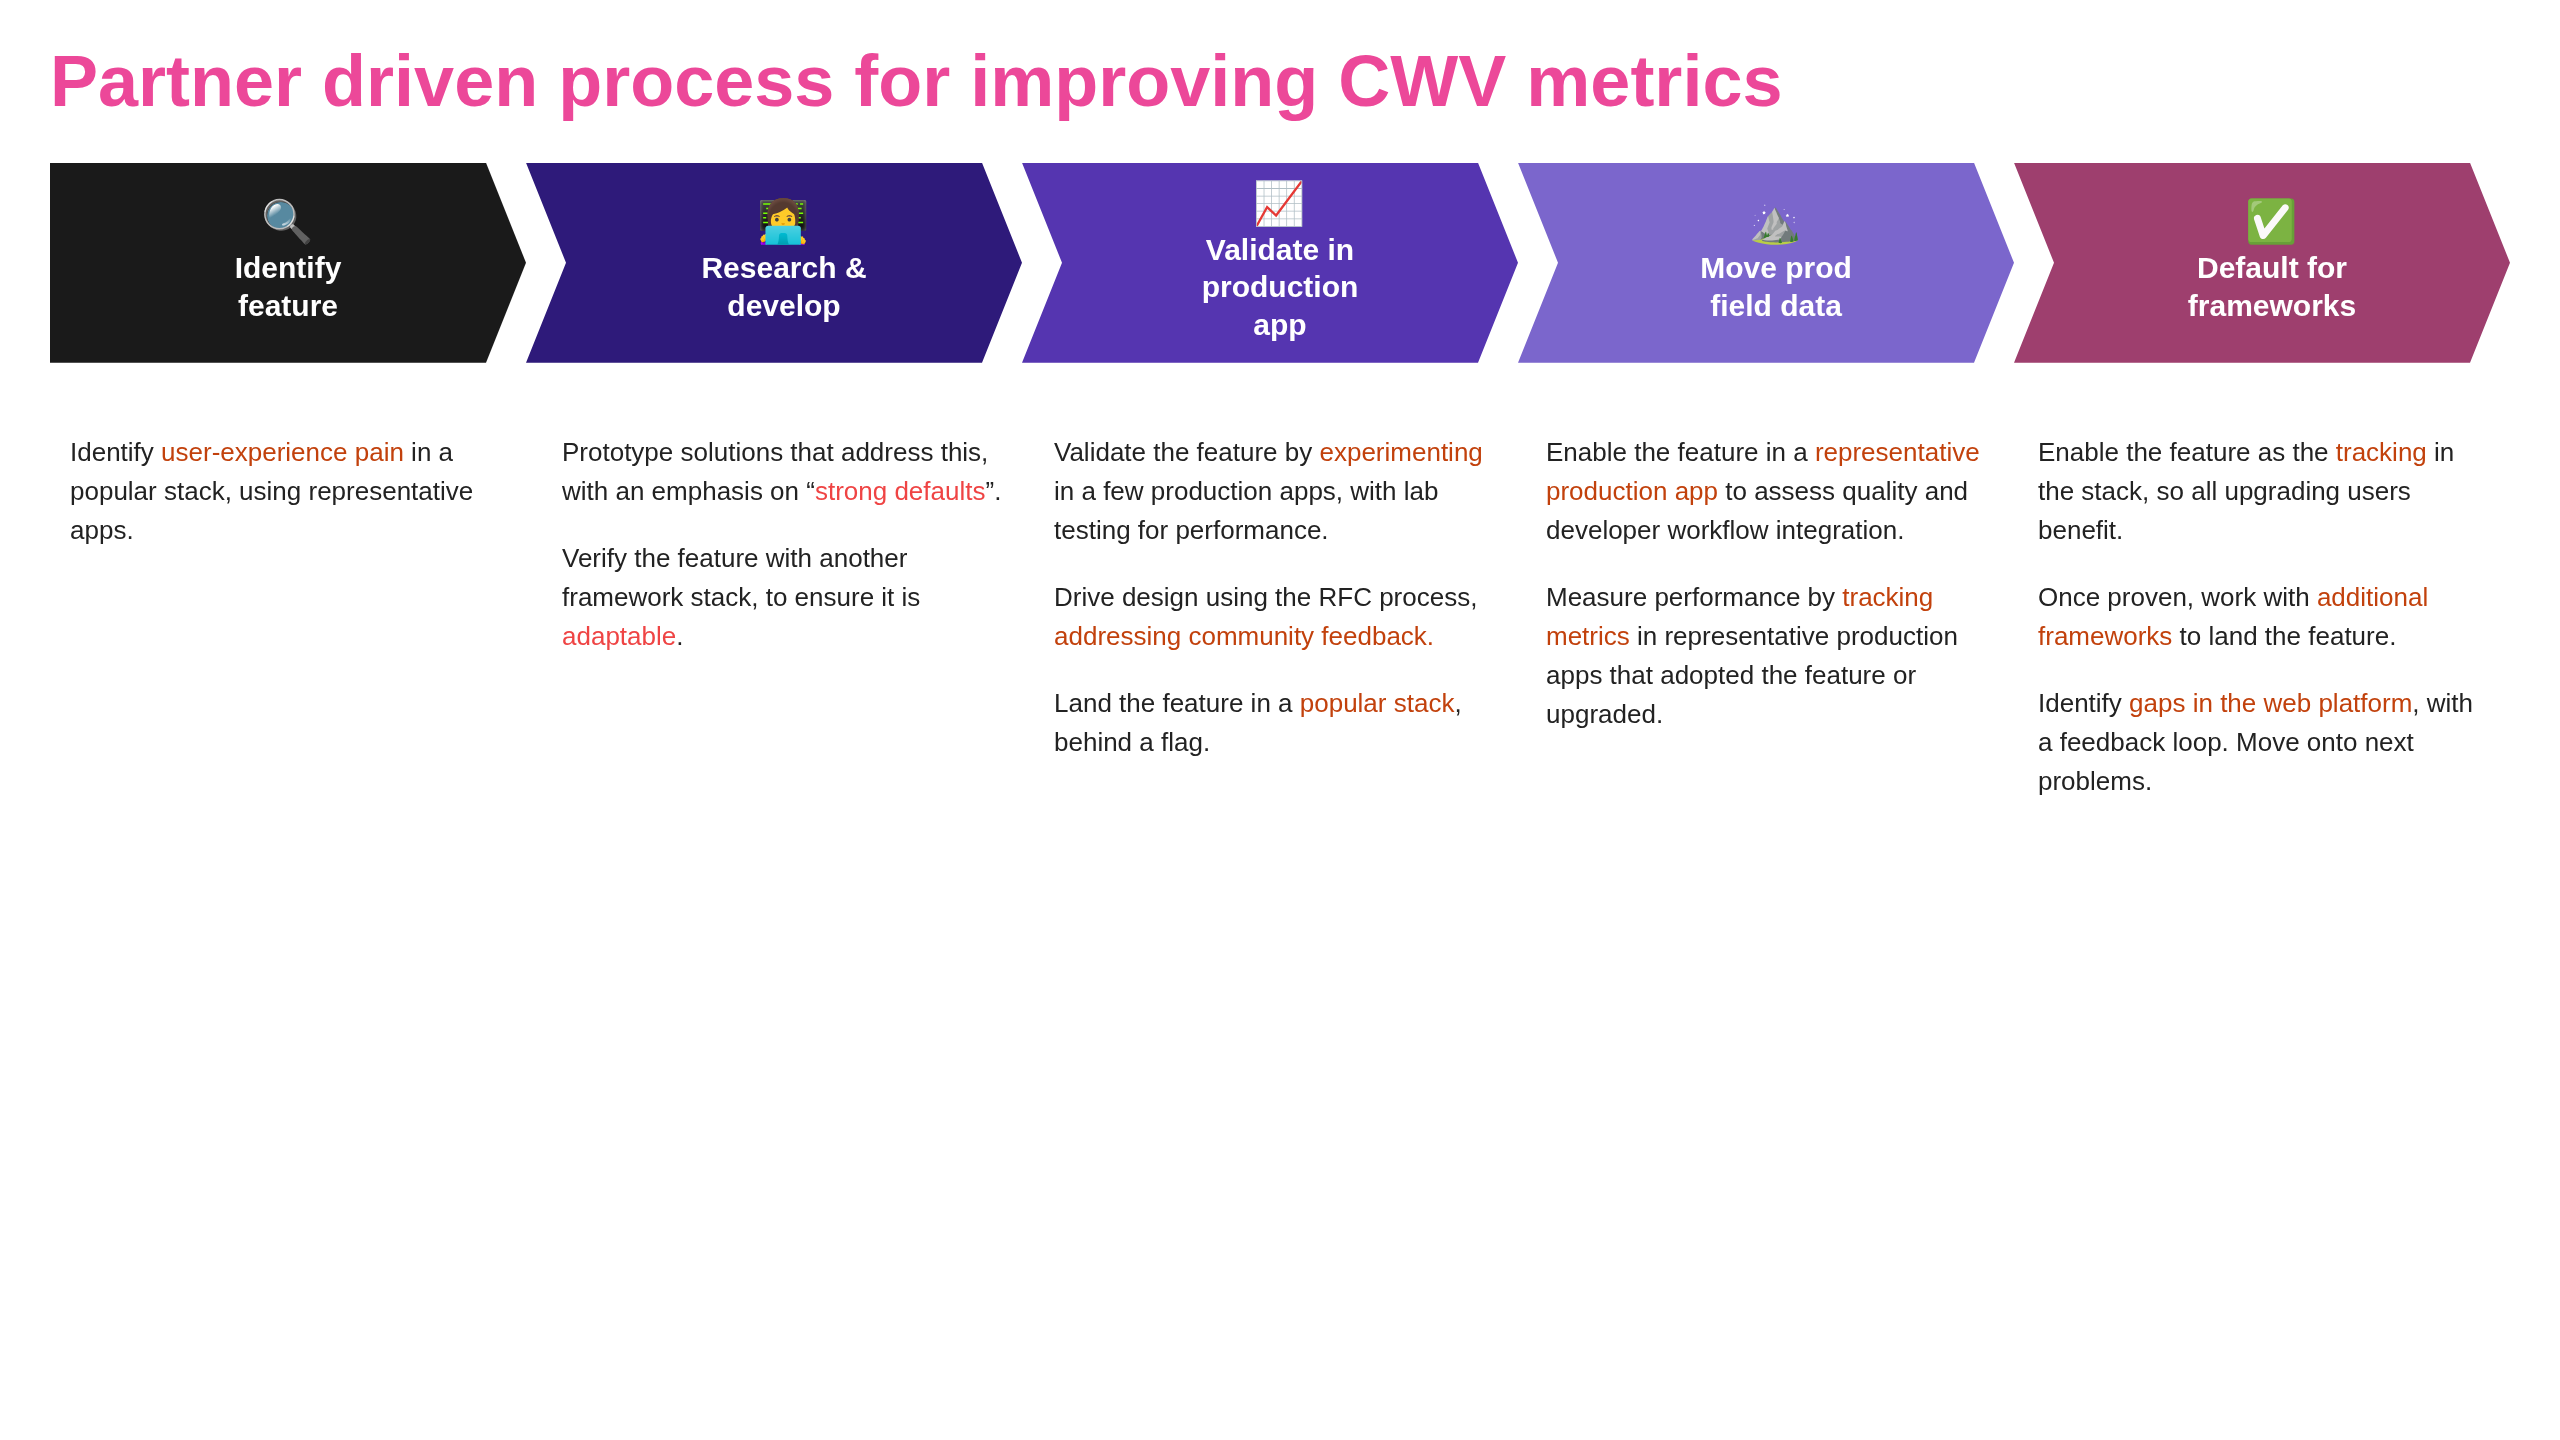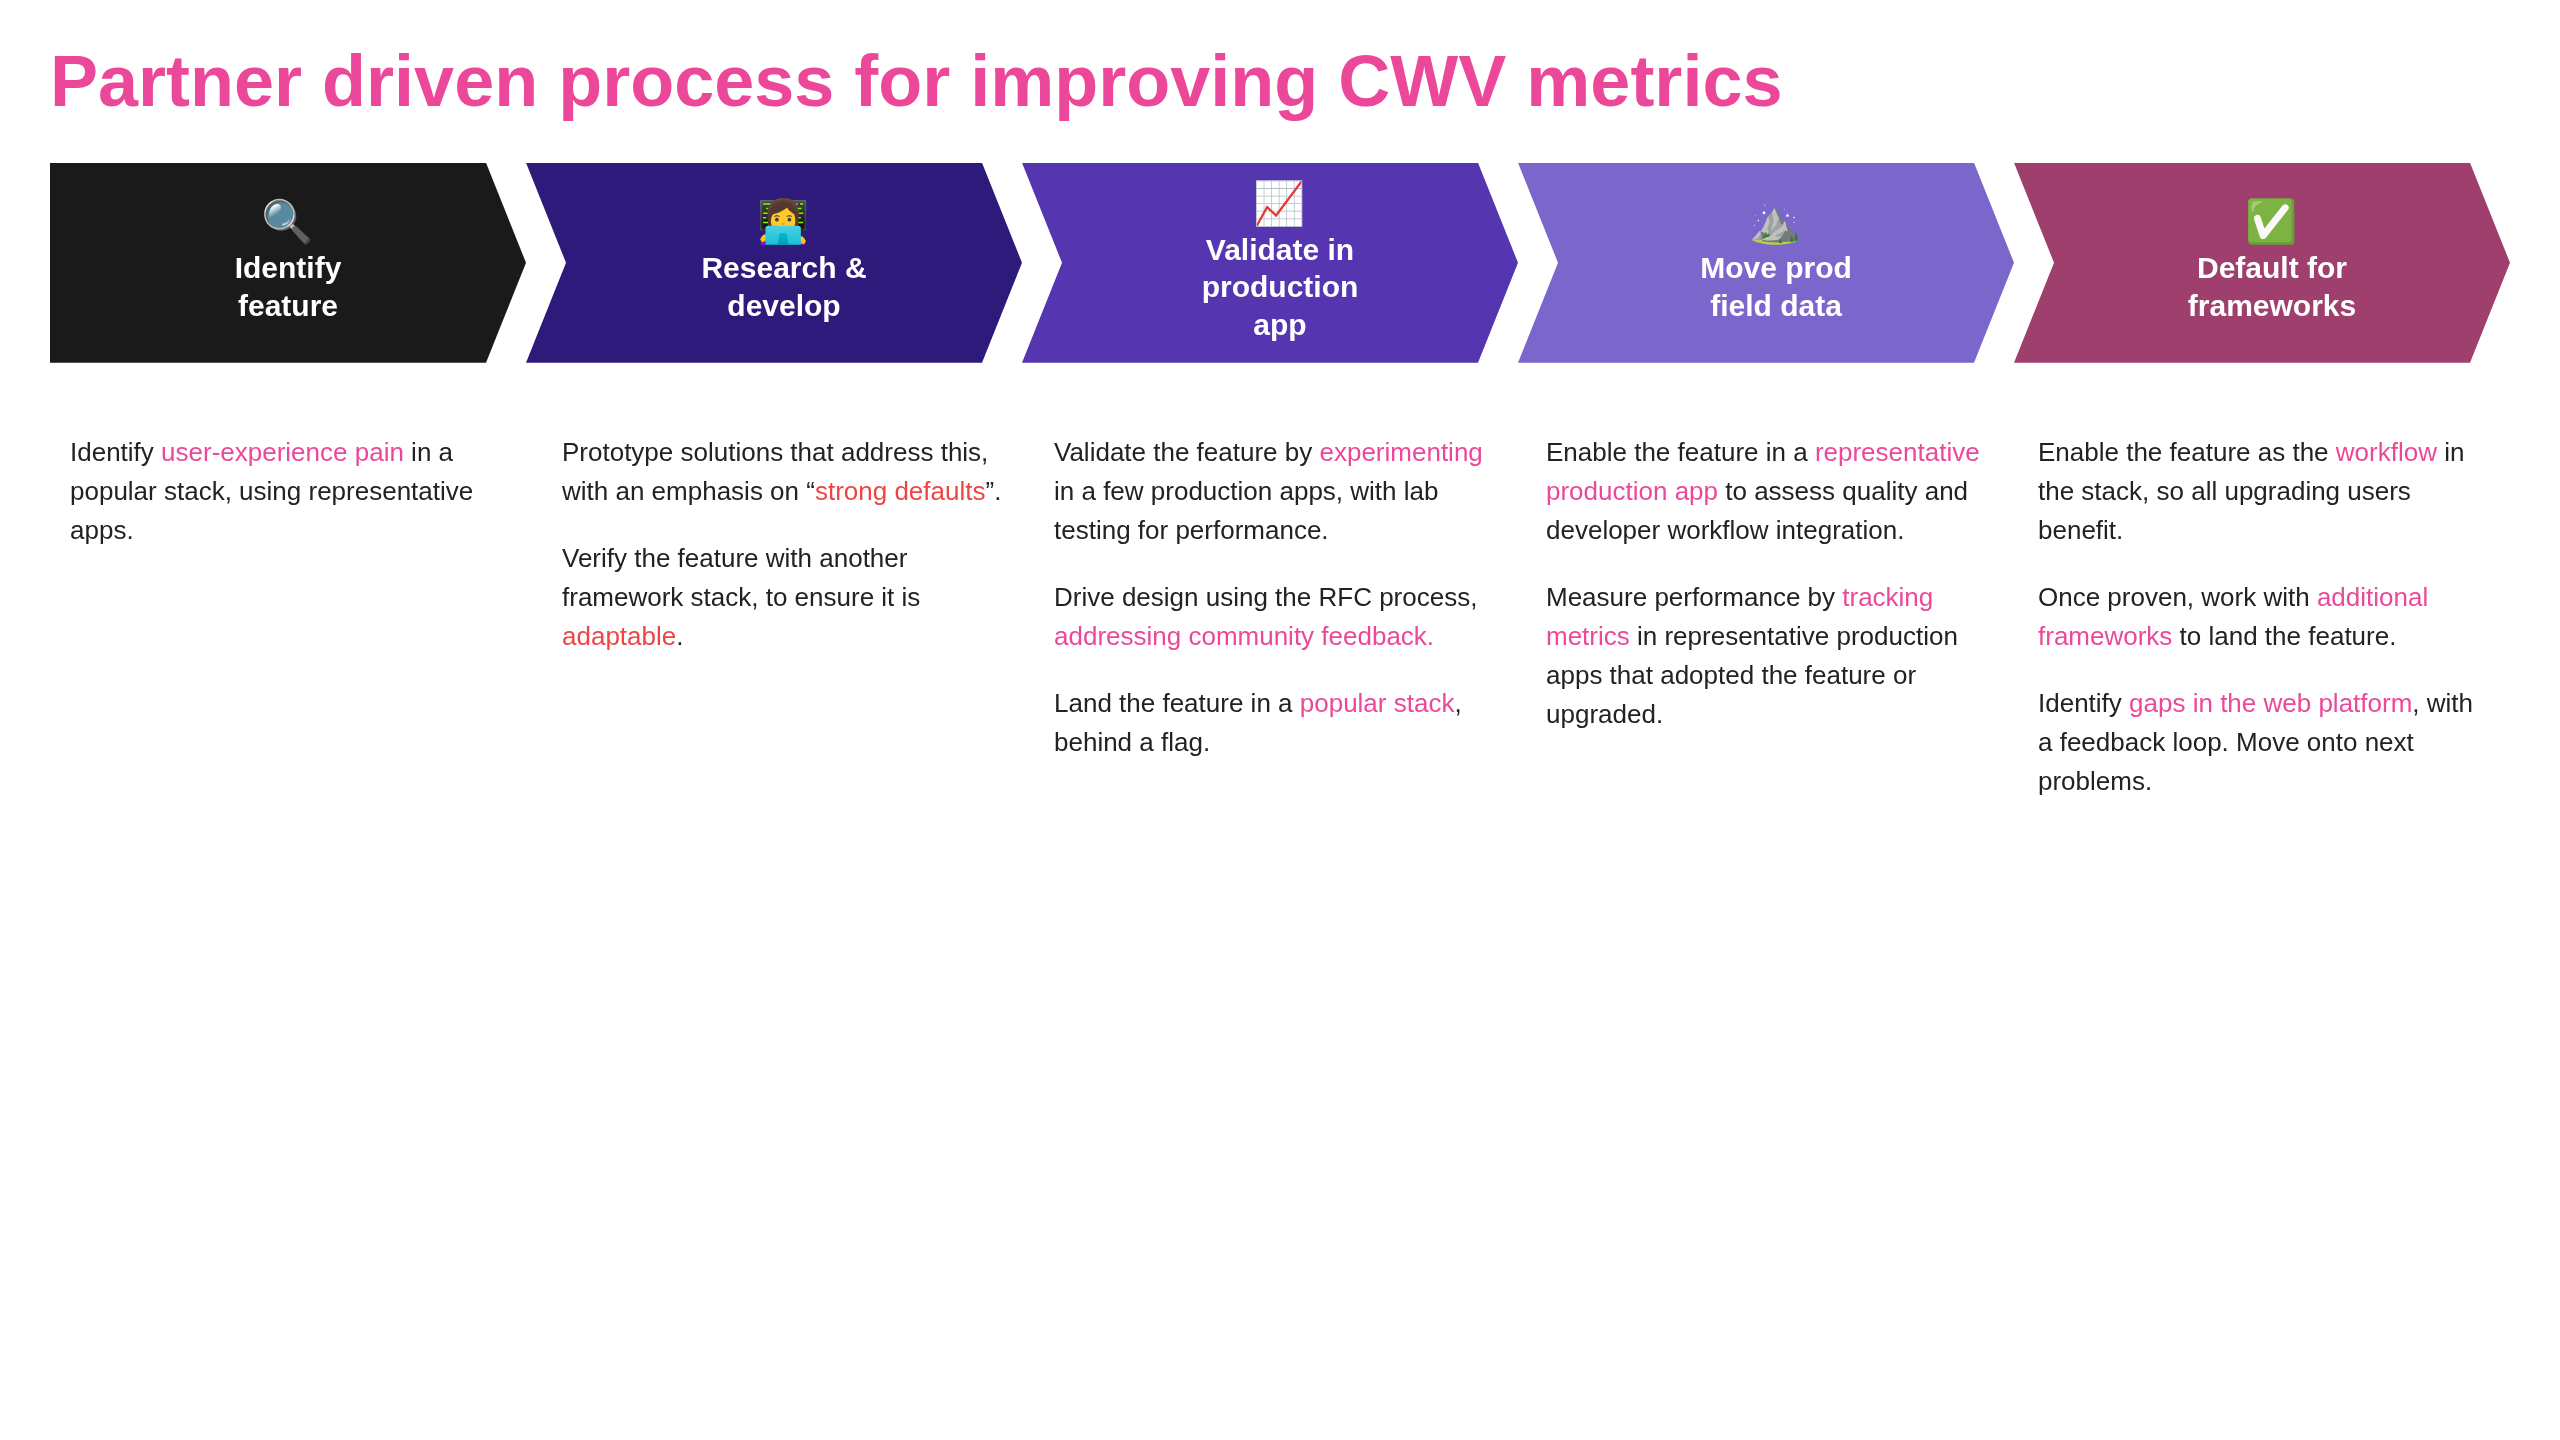--- a/index.html
+++ b/index.html
@@ -60,21 +60,21 @@
       font-size: 26px;
       line-height: 1.5;
       color: #222222;
     }
     .content-col p {
       margin-bottom: 28px;
     }
     .content-col p:last-child {
       margin-bottom: 0;
     }
-    .link-purple { color: #ec4899; }
+    .link-purple { color: #c2410c; }
     .link-orange { color: #ef4444; }
   </style>
 </head>
 <body>
 
 <h1 class="page-title">Partner driven process for improving CWV metrics</h1>
 
 <div class="arrows-container">
 
 <div class="arrow-step" style="background: rgb(26, 26, 26);">
@@ -117,17 +117,17 @@
     <div class="content-col">
       <p>Validate the feature by <span class="link-purple">experimenting</span> in a few production apps, with lab testing for performance.</p>
       <p>Drive design using the RFC process, <span class="link-purple">addressing community feedback.</span></p>
       <p>Land the feature in a <span class="link-purple">popular stack</span>, behind a flag.</p>
     </div>
     <div class="content-col">
       <p>Enable the feature in a <span class="link-purple">representative production app</span> to assess quality and developer workflow integration.</p>
       <p>Measure performance by <span class="link-purple">tracking metrics</span> in representative production apps that adopted the feature or upgraded.</p>
     </div>
     <div class="content-col">
-      <p>Enable the feature as the <span class="link-purple">workflow</span> in the stack, so all upgrading users benefit.</p>
+      <p>Enable the feature as the <span class="link-purple">tracking</span> in the stack, so all upgrading users benefit.</p>
       <p>Once proven, work with <span class="link-purple">additional frameworks</span> to land the feature.</p>
       <p>Identify <span class="link-purple">gaps in the web platform</span>, with a feedback loop. Move onto next problems.</p>
     </div>
   </div>
 
 </body></html>

